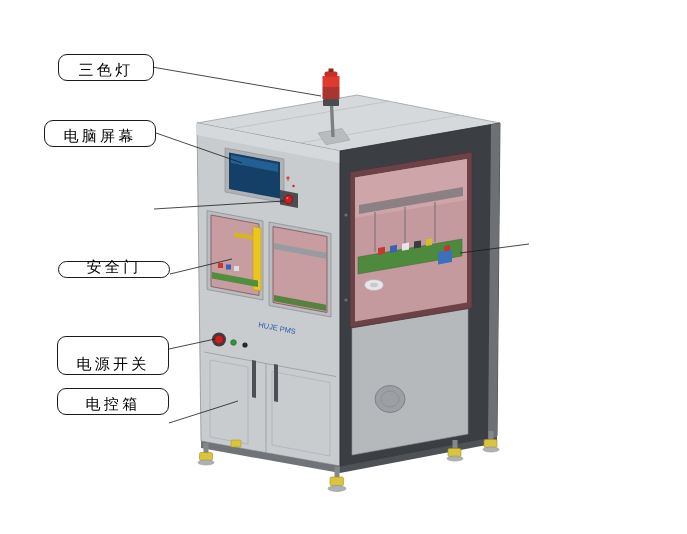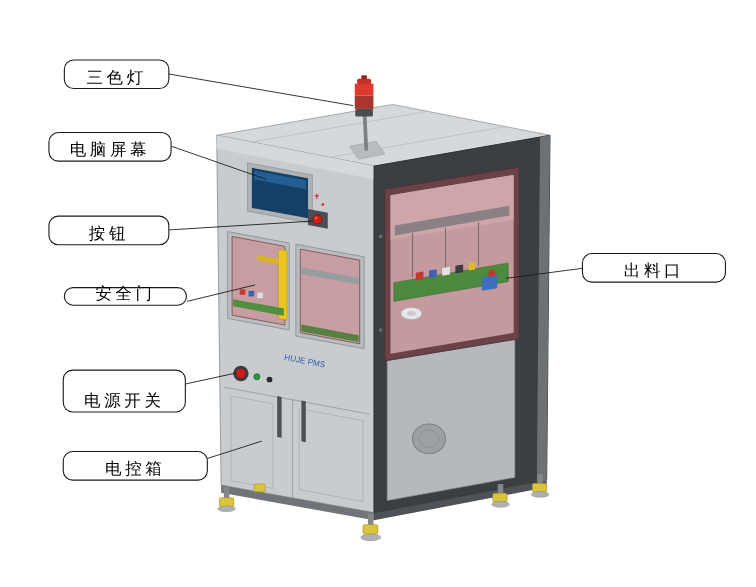--- a/index.html
+++ b/index.html
@@ -158,33 +158,27 @@
   </svg>
 
   <div class="callout" style="left:58px;top:54px;width:96px;height:27px">
     <span>三色灯</span>
   </div>
 
   <div class="callout" style="left:44px;top:120px;width:112px;height:27px">
     <span>电脑屏幕</span>
   </div>
 
-  <div class="callout" style="left:44px;top:196px;width:110px;height:27px">
-    <span>按钮</span>
-  </div>
 
   <div class="callout" style="left:58px;top:261px;width:112px;height:17px">
     <span>安全门</span>
   </div>
 
   <div class="callout" style="left:57px;top:336px;width:112px;height:39px">
     <span>电源开关</span>
   </div>
 
-  <div class="callout" style="left:57px;top:410px;width:132px;height:27px">
+  <div class="callout" style="left:57px;top:388px;width:112px;height:27px">
     <span>电控箱</span>
   </div>
 
-  <div class="callout" style="left:529px;top:230px;width:131px;height:27px">
-    <span>出料口</span>
-  </div>
 
 </div>
 
 </body></html>

